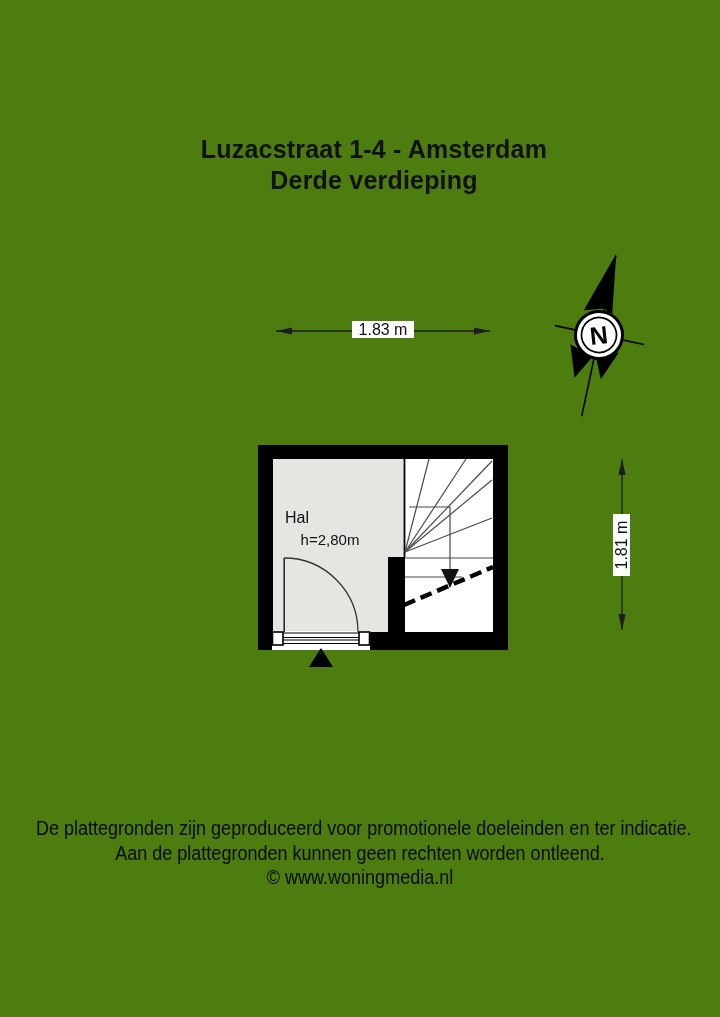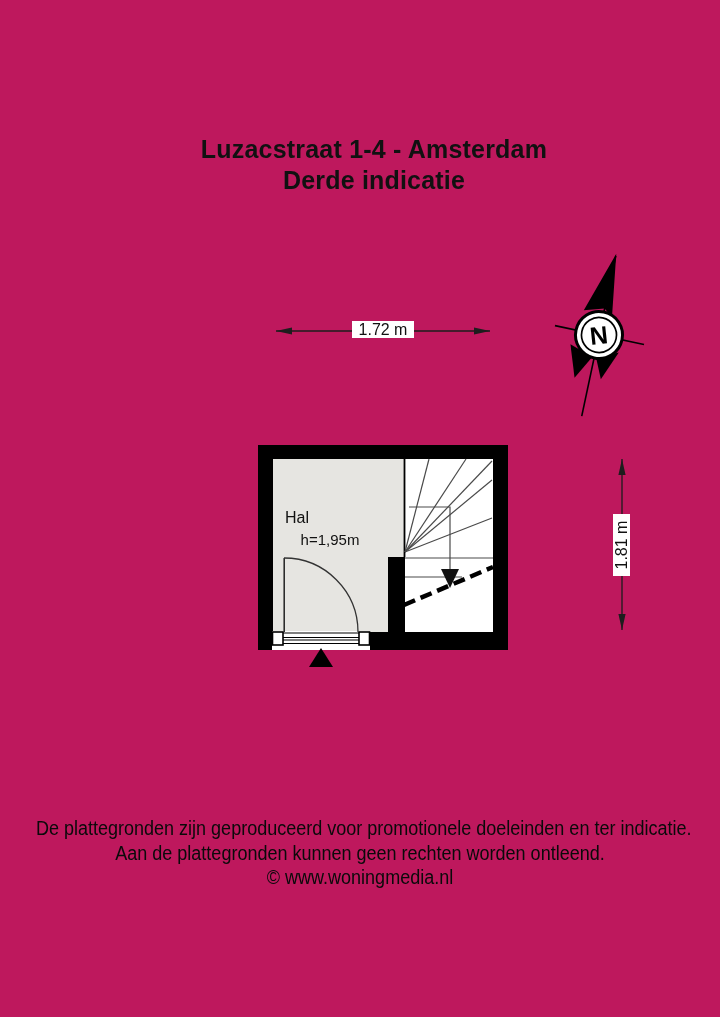--- a/index.html
+++ b/index.html
@@ -1,17 +1,17 @@
 <!DOCTYPE html>
 <html><head>
 <meta charset="utf-8">
 <style>
   html,body{margin:0;padding:0;background:#fff;}
   #page{
-    position:relative;width:720px;height:1017px;background:#be185d;
+    position:relative;width:720px;height:1017px;background:#4d7c0f;
     font-family:"Liberation Sans", sans-serif;color:#000;overflow:hidden;
   }
   .abs{position:absolute;}
   #title{
     top:134px;left:28px;right:0;text-align:center;
     font-size:25px;font-weight:bold;line-height:31px;color:#111;
     letter-spacing:0.2px;
   }
   #room-label{top:509px;left:285px;width:100px;text-align:left;font-size:16px;color:#111;}
   #room-height-label{top:531px;left:280px;width:100px;text-align:center;font-size:15px;color:#111;}
@@ -28,21 +28,21 @@
     white-space:nowrap;
   }
 </style>
 </head>
 <body>
 
 <div id="page">
 
   <div id="title" class="abs">
     <div>Luzacstraat 1-4 - Amsterdam</div>
-    <div>Derde indicatie</div>
+    <div>Derde verdieping</div>
   </div>
 
   <svg class="abs" style="left:0;top:0;" width="720" height="1017" viewBox="0 0 720 1017">
 
     <g stroke="#1d1d1d" stroke-width="1.3">
       <line x1="276" y1="331" x2="490" y2="331"></line>
       <polygon stroke="none" fill="#1d1d1d" points="276,331 292,327.4 292,334.6"></polygon>
       <polygon stroke="none" fill="#1d1d1d" points="490,331 474,327.4 474,334.6"></polygon>
     </g>
 
@@ -90,24 +90,24 @@
       <line x1="405" y1="577" x2="462" y2="577"></line>
     </g>
     <path d="M 409 507 L 450 507 L 450 577" fill="none" stroke-width="1.2" stroke="#4a4a4a"></path>
     <polygon points="441,569 459,569 450,588" fill="#111"></polygon>
     <line x1="404" y1="605" x2="493" y2="567" stroke="#000" stroke-width="4.5" stroke-dasharray="12 6"></line>
 
     <polygon points="321,648 309,667 333,667" fill="#000"></polygon>
   </svg>
 
   <div id="room-label" class="abs">Hal</div>
-  <div id="room-height-label" class="abs">h=1,95m</div>
+  <div id="room-height-label" class="abs">h=2,80m</div>
 
   <div id="width-dim-label" class="abs dim-label">
-    <span>1.72 m</span>
+    <span>1.83 m</span>
   </div>
   <div id="height-dim-label" class="abs dim-label">
     <span>1.81 m</span>
   </div>
 
   <div id="compass-n" class="abs">N</div>
 
   <div id="footer" class="abs">
     <div>De plattegronden zijn geproduceerd voor promotionele doeleinden en ter indicatie.</div>
     <div>Aan de plattegronden kunnen geen rechten worden ontleend.</div>

